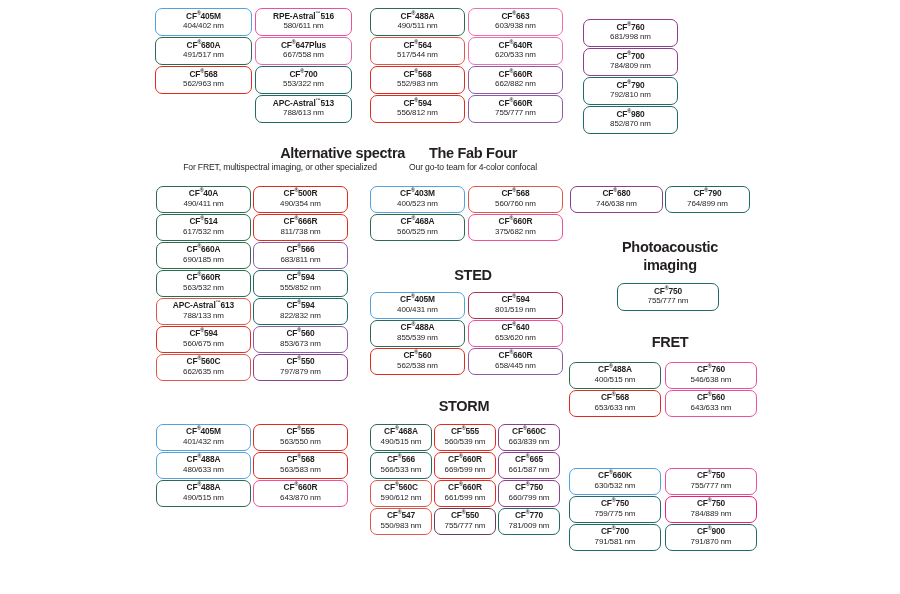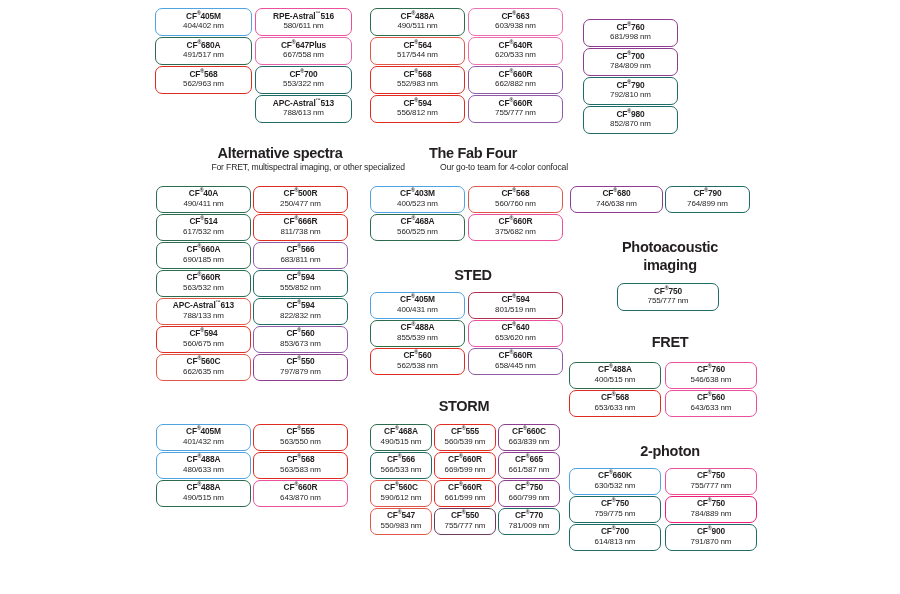--- a/index.html
+++ b/index.html
@@ -65,21 +65,21 @@
   }
   .sec-title.two-line {
     line-height: 1.25;
     white-space: normal;
   }
   .sec-sub {
     position: absolute;
     font-size: 8.6px;
     color: #231f20;
     letter-spacing: -0.15px;
-    text-align: right;
+    text-align: center;
     white-space: nowrap;
   }
 </style>
 </head>
 <body>
 
 <div class="canvas">
     <div class="chip" style="left: 155px; top: 8px; width: 97px; height: 28px; border-color: rgb(78, 163, 224);">
       <div class="nm-name">CF<sup>®</sup>405M</div>
       <div class="nm-spec">404/402 nm</div>
@@ -149,21 +149,21 @@
       <div class="nm-spec">784/809 nm</div>
     </div>
     <div class="chip" style="left: 583px; top: 77px; width: 95px; height: 28px; border-color: rgb(31, 107, 102);">
       <div class="nm-name">CF<sup>®</sup>790</div>
       <div class="nm-spec">792/810 nm</div>
     </div>
     <div class="chip" style="left: 583px; top: 106px; width: 95px; height: 28px; border-color: rgb(31, 107, 102);">
       <div class="nm-name">CF<sup>®</sup>980</div>
       <div class="nm-spec">852/870 nm</div>
     </div>
-    <div class="sec-title" style="left: 155px; top: 145px; width: 250px;">Alternative spectra</div>
+    <div class="sec-title" style="left: 155px; top: 145px; width: 250px; text-align: right;">Alternative spectra</div>
     <div class="sec-sub" style="left: 155px; top: 162px; width: 250px;">For FRET, multispectral imaging, or other specialized</div>
     <div class="chip" style="left: 156px; top: 186px; width: 95px; height: 27px; border-color: rgb(45, 107, 79);">
       <div class="nm-name">CF<sup>®</sup>40A</div>
       <div class="nm-spec">490/411 nm</div>
     </div>
     <div class="chip" style="left: 156px; top: 214px; width: 95px; height: 27px; border-color: rgb(45, 107, 79);">
       <div class="nm-name">CF<sup>®</sup>514</div>
       <div class="nm-spec">617/532 nm</div>
     </div>
     <div class="chip" style="left: 156px; top: 242px; width: 95px; height: 27px; border-color: rgb(45, 107, 79);">
@@ -181,21 +181,21 @@
     <div class="chip" style="left: 156px; top: 326px; width: 95px; height: 27px; border-color: rgb(224, 43, 32);">
       <div class="nm-name">CF<sup>®</sup>594</div>
       <div class="nm-spec">560/675 nm</div>
     </div>
     <div class="chip" style="left: 156px; top: 354px; width: 95px; height: 27px; border-color: rgb(224, 87, 74);">
       <div class="nm-name">CF<sup>®</sup>560C</div>
       <div class="nm-spec">662/635 nm</div>
     </div>
     <div class="chip" style="left: 253px; top: 186px; width: 95px; height: 27px; border-color: rgb(224, 43, 32);">
       <div class="nm-name">CF<sup>®</sup>500R</div>
-      <div class="nm-spec">250/477 nm</div>
+      <div class="nm-spec">490/354 nm</div>
     </div>
     <div class="chip" style="left: 253px; top: 214px; width: 95px; height: 27px; border-color: rgb(224, 43, 32);">
       <div class="nm-name">CF<sup>®</sup>666R</div>
       <div class="nm-spec">811/738 nm</div>
     </div>
     <div class="chip" style="left: 253px; top: 242px; width: 95px; height: 27px; border-color: rgb(142, 91, 166);">
       <div class="nm-name">CF<sup>®</sup>566</div>
       <div class="nm-spec">683/811 nm</div>
     </div>
     <div class="chip" style="left: 253px; top: 270px; width: 95px; height: 27px; border-color: rgb(31, 107, 102);">
@@ -280,32 +280,31 @@
       <div class="nm-spec">653/633 nm</div>
     </div>
     <div class="chip" style="left: 665px; top: 362px; width: 92px; height: 27px; border-color: rgb(236, 79, 156);">
       <div class="nm-name">CF<sup>®</sup>760</div>
       <div class="nm-spec">546/638 nm</div>
     </div>
     <div class="chip" style="left: 665px; top: 390px; width: 92px; height: 27px; border-color: rgb(236, 79, 156);">
       <div class="nm-name">CF<sup>®</sup>560</div>
       <div class="nm-spec">643/633 nm</div>
     </div>
-    <div class="sec-title" style="left: 600px; top: 443px; width: 140px;">2-photon</div>
     <div class="chip" style="left: 569px; top: 468px; width: 92px; height: 27px; border-color: rgb(78, 163, 224);">
       <div class="nm-name">CF<sup>®</sup>660K</div>
       <div class="nm-spec">630/532 nm</div>
     </div>
     <div class="chip" style="left: 569px; top: 496px; width: 92px; height: 27px; border-color: rgb(31, 107, 102);">
       <div class="nm-name">CF<sup>®</sup>750</div>
       <div class="nm-spec">759/775 nm</div>
     </div>
     <div class="chip" style="left: 569px; top: 524px; width: 92px; height: 27px; border-color: rgb(31, 107, 102);">
       <div class="nm-name">CF<sup>®</sup>700</div>
-      <div class="nm-spec">614/813 nm</div>
+      <div class="nm-spec">791/581 nm</div>
     </div>
     <div class="chip" style="left: 665px; top: 468px; width: 92px; height: 27px; border-color: rgb(236, 79, 156);">
       <div class="nm-name">CF<sup>®</sup>750</div>
       <div class="nm-spec">755/777 nm</div>
     </div>
     <div class="chip" style="left: 665px; top: 496px; width: 92px; height: 27px; border-color: rgb(236, 31, 122);">
       <div class="nm-name">CF<sup>®</sup>750</div>
       <div class="nm-spec">784/889 nm</div>
     </div>
     <div class="chip" style="left: 665px; top: 524px; width: 92px; height: 27px; border-color: rgb(31, 107, 102);">

